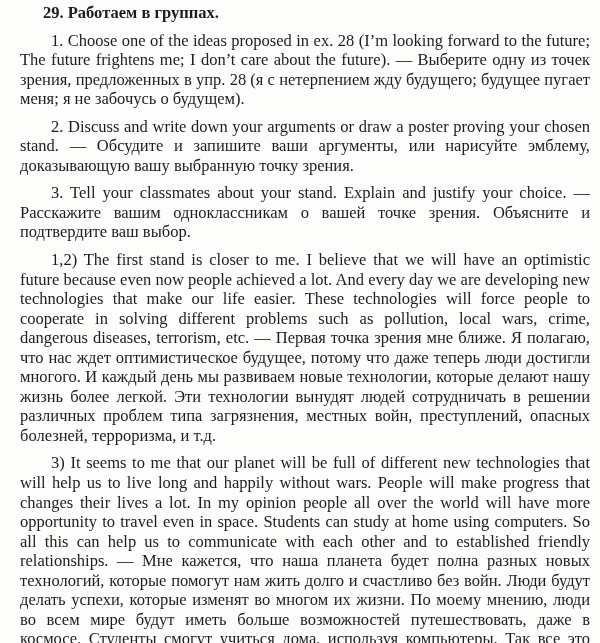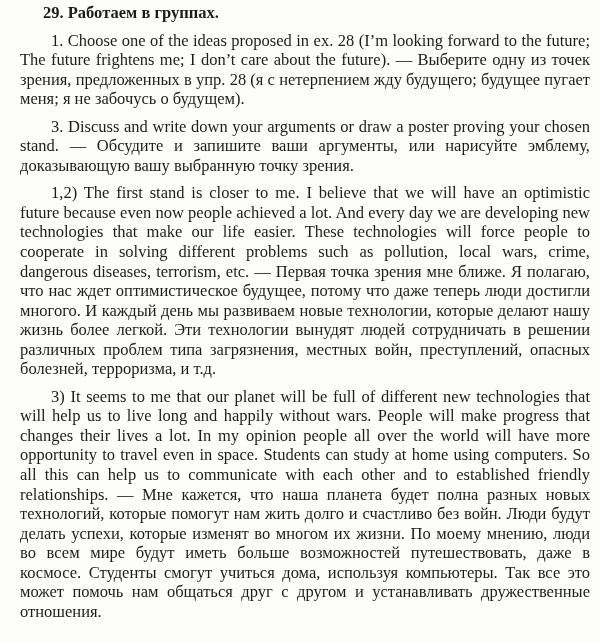--- a/index.html
+++ b/index.html
@@ -31,16 +31,17 @@
     margin: 8px;
     text-indent: 31px;
   }
 </style>
 </head>
 <body>
 
 <div class="page">
   <p class="heading">29. Работаем в группах.</p>
   <p class="para">1. Choose one of the ideas proposed in ex. 28 (I’m looking forward to the future; The future frightens me; I don’t care about the future). — Выберите одну из точек зрения, предложенных в упр. 28 (я с нетерпением жду будущего; будущее пугает меня; я не забочусь о будущем).</p>
-  <p class="para">3. Discuss and write down your arguments or draw a poster proving your chosen stand. — Обсудите и запишите ваши аргументы, или нарисуйте эмблему, доказывающую вашу выбранную точку зрения.</p>
+  <p class="para">2. Discuss and write down your arguments or draw a poster proving your chosen stand. — Обсудите и запишите ваши аргументы, или нарисуйте эмблему, доказывающую вашу выбранную точку зрения.</p>
+  <p class="para">3. Tell your classmates about your stand. Explain and justify your choice. — Расскажите вашим одноклассникам о вашей точке зрения. Объясните и подтвердите ваш выбор.</p>
   <p class="para">1,2) The first stand is closer to me. I believe that we will have an optimistic future because even now people achieved a lot. And every day we are developing new technologies that make our life easier. These technologies will force people to cooperate in solving different problems such as pollution, local wars, crime, dangerous diseases, terrorism, etc. — Первая точка зрения мне ближе. Я полагаю, что нас ждет оптимистическое будущее, потому что даже теперь люди достигли многого. И каждый день мы развиваем новые технологии, которые делают нашу жизнь более легкой. Эти технологии вынудят людей сотрудничать в решении различных проблем типа загрязнения, местных войн, преступлений, опасных болезней, терроризма, и т.д.</p>
   <p class="para">3) It seems to me that our planet will be full of different new technologies that will help us to live long and happily without wars. People will make progress that changes their lives a lot. In my opinion people all over the world will have more opportunity to travel even in space. Students can study at home using computers. So all this can help us to communicate with each other and to established friendly relationships. — Мне кажется, что наша планета будет полна разных новых технологий, которые помогут нам жить долго и счастливо без войн. Люди будут делать успехи, которые изменят во многом их жизни. По моему мнению, люди во всем мире будут иметь больше возможностей путешествовать, даже в космосе. Студенты смогут учиться дома, используя компьютеры. Так все это может помочь нам общаться друг с другом и устанавливать дружественные отношения.</p>
 </div>
 
 </body></html>

